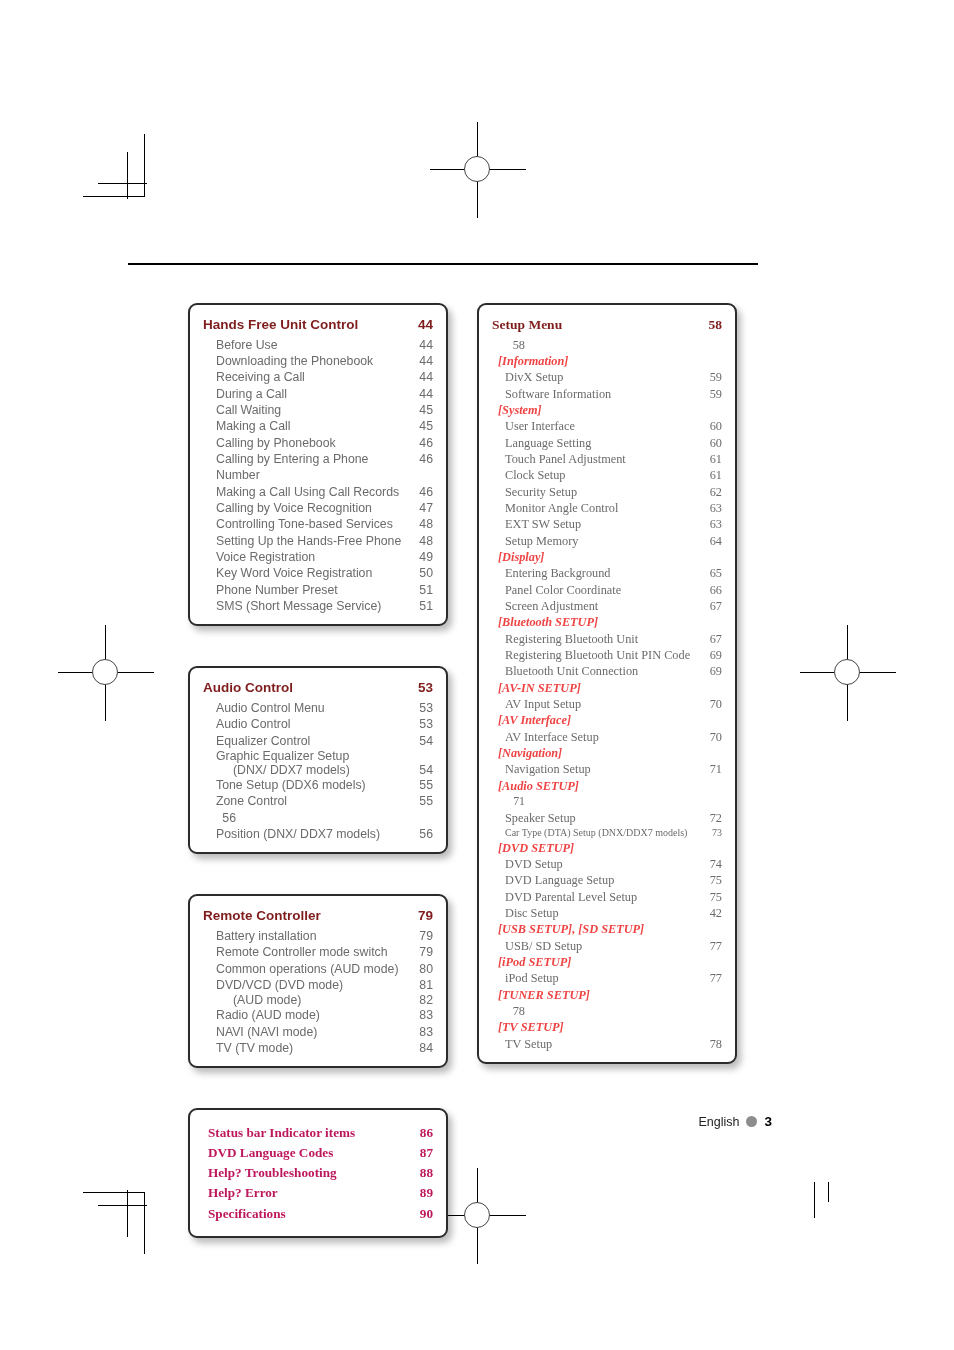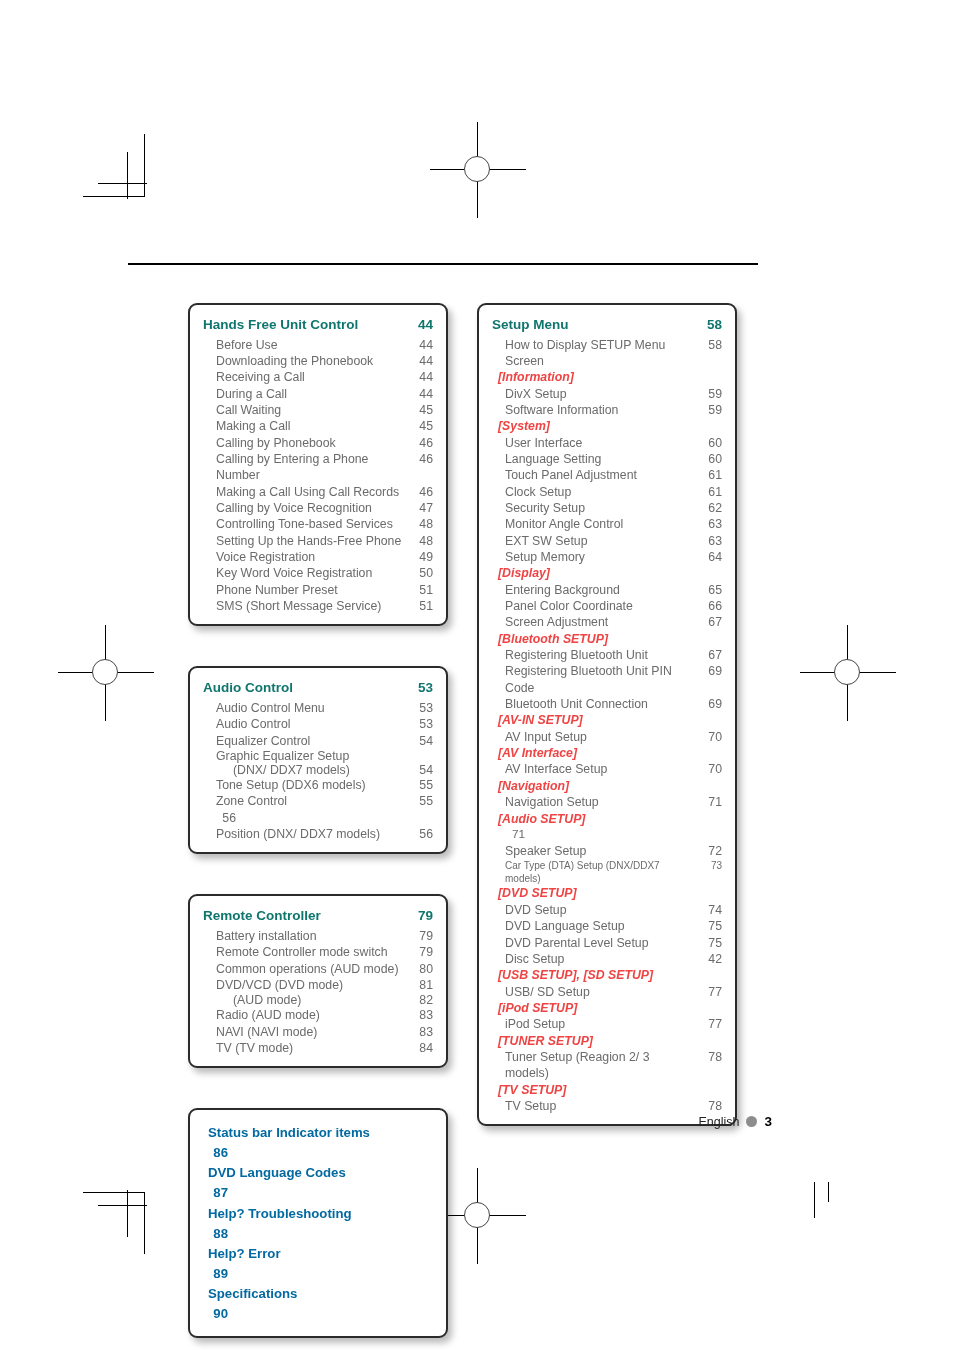--- a/index.html
+++ b/index.html
@@ -73,36 +73,36 @@
   .toc-box {
     position: relative;
     border: 2px solid #2b2b2b;
     border-radius: 9px;
     background: #ffffff;
     box-shadow: 4px 5px 7px rgba(0,0,0,0.27);
     padding: 11px 13px 10px 13px;
     box-sizing: border-box;
     margin-bottom: 40px;
   }
-  .toc-box:last-child { margin-bottom: 0; }
+  .toc-box:last-child { margin-bottom: 0; font-family: Liberation Serif, serif; }
 
   
   .row {
     display: flex;
     align-items: baseline;
     justify-content: space-between;
     line-height: 1.33;
   }
   .row .label { flex: 1 1 auto; padding-right: 6px; }
   .row .pg { flex: 0 0 auto; text-align: right; min-width: 20px; }
 
   .head {
     font-size: 13.5px;
     font-weight: bold;
-    color: #0f766e;
+    color: #7f1d1d;
     margin-bottom: 3px;
     line-height: 1.3;
   }
   .head .pg { font-weight: bold; }
 
   .entry {
     font-size: 12.3px;
     color: #6b6b6b;
     padding-left: 13px;
   }
@@ -129,24 +129,23 @@
     font-weight: bold;
     color: #ef4444;
     padding-left: 6px;
     line-height: 1.33;
   }
 
   
   .boldrow {
     font-size: 13.2px;
     font-weight: bold;
-    color: #0369a1;
+    color: #be185d;
     line-height: 1.52;
     padding-left: 5px;
-    flex-direction: column;
   }
   .boldrow .pg { font-weight: bold; }
 
   
   .footer {
     position: absolute;
     right: 182px; top: 1114px;
     display: flex;
     align-items: center;
     gap: 7px;
@@ -389,21 +388,20 @@
 
     <div class="col col-right">
 
       <div class="toc-box">
         <div class="row head">
           <span class="label">Setup Menu</span>
           <span class="pg">58</span>
         </div>
 
         <div class="row entry">
-            <span class="label">How to Display SETUP Menu Screen</span>
             <span class="pg">58</span>
           </div>
         <div class="sect">[Information]</div>
         <div class="row entry">
             <span class="label">DivX Setup</span>
             <span class="pg">59</span>
           </div>
         <div class="row entry">
             <span class="label">Software Information</span>
             <span class="pg">59</span>
@@ -516,21 +514,20 @@
             <span class="label">USB/ SD Setup</span>
             <span class="pg">77</span>
           </div>
         <div class="sect">[iPod SETUP]</div>
         <div class="row entry">
             <span class="label">iPod Setup</span>
             <span class="pg">77</span>
           </div>
         <div class="sect">[TUNER SETUP]</div>
         <div class="row entry">
-            <span class="label">Tuner Setup (Reagion 2/ 3 models)</span>
             <span class="pg">78</span>
           </div>
         <div class="sect">[TV SETUP]</div>
         <div class="row entry">
             <span class="label">TV Setup</span>
             <span class="pg">78</span>
           </div>
       </div>
 
     </div>

